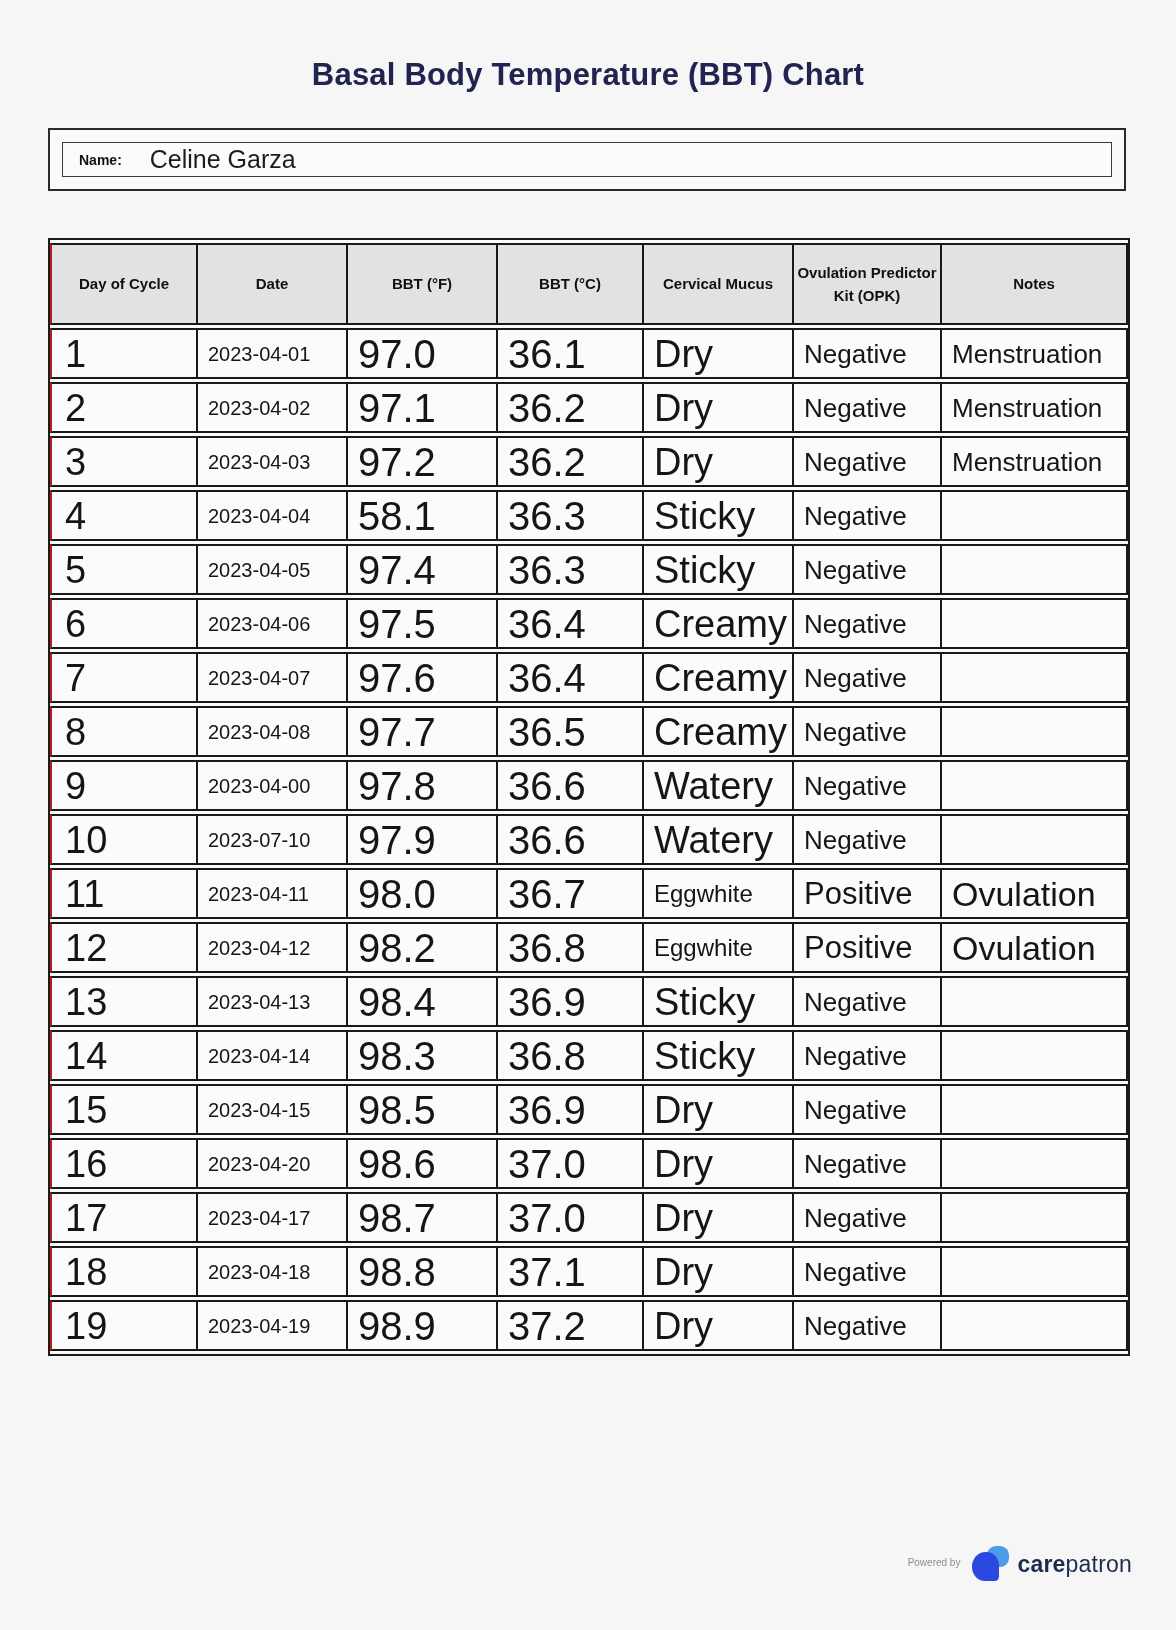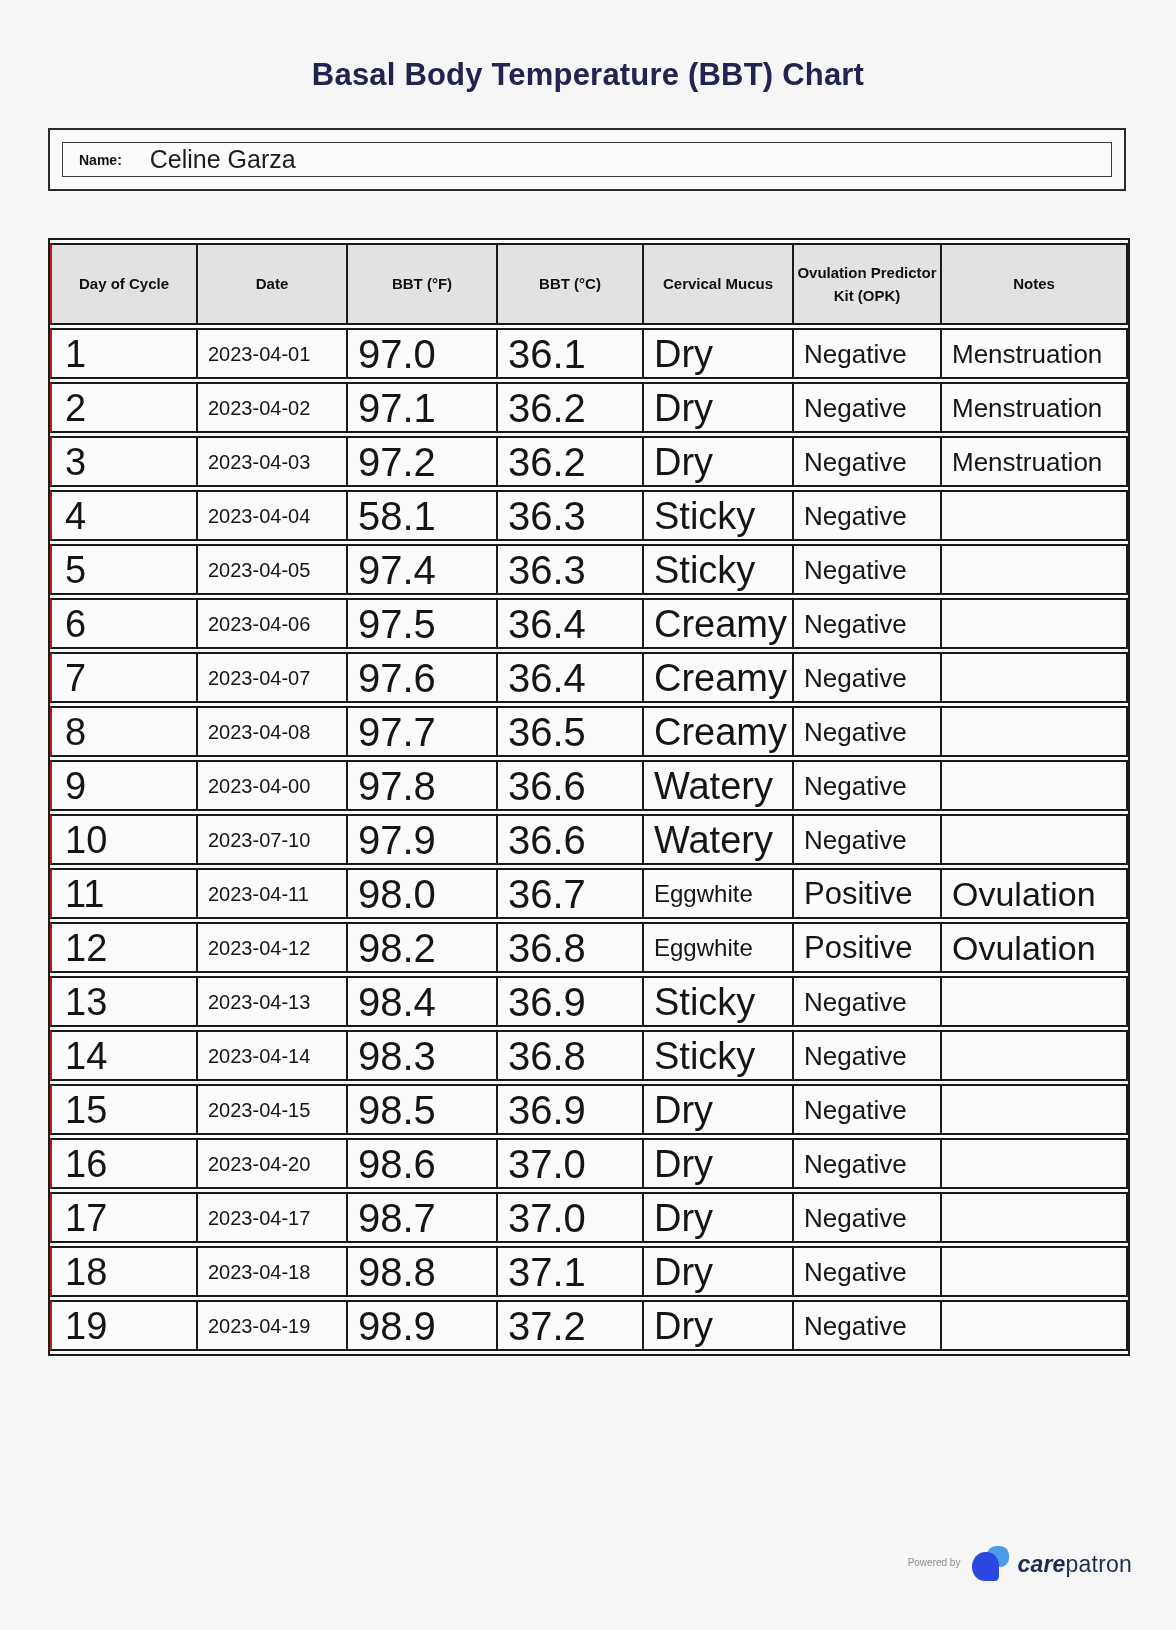--- a/index.html
+++ b/index.html
@@ -144,21 +144,21 @@
     left: 0; top: 9px;
     width: 27px; height: 29px;
     background: #2b48e0;
     border-radius: 50% 46% 16% 48%;
   }
   .brand-text {
     font-size: 23px;
     color: #1d2b4e;
     letter-spacing: 0.2px;
   }
-  .brand-text .bold { font-weight: bold; font-style: italic; }
+  .brand-text .bold { font-weight: bold; }
 </style>
 </head>
 <body>
 
 <h1 class="doc-title">Basal Body Temperature (BBT) Chart</h1>
 
 <div class="name-box-outer">
   <div class="name-box-inner">
     <span class="name-label">Name:</span>
     <span class="name-value">Celine Garza</span>

